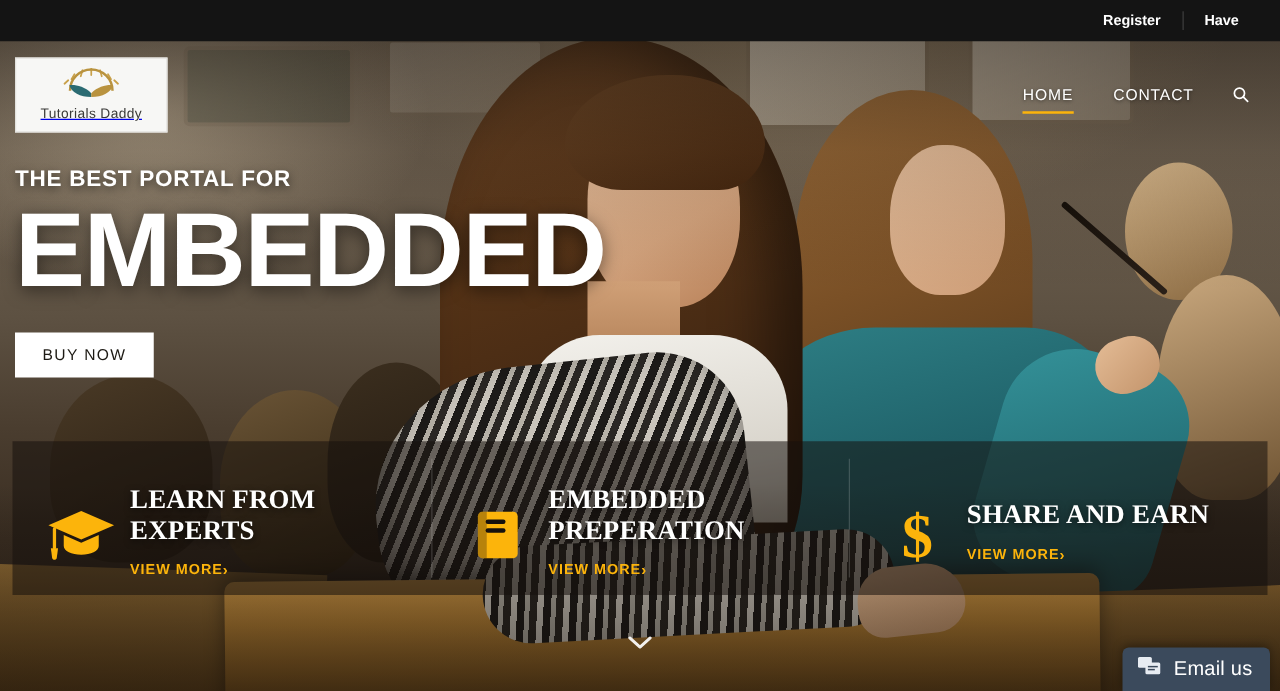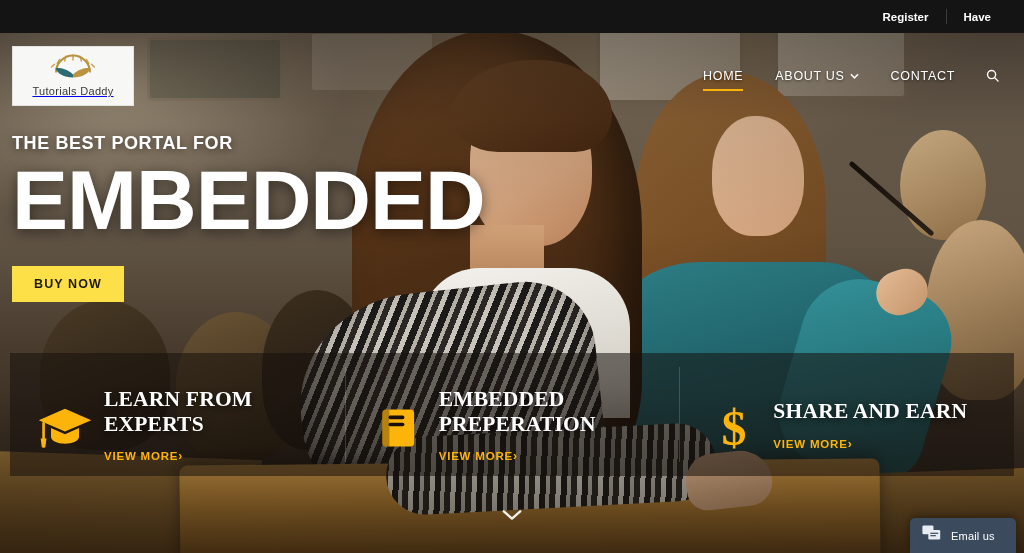--- a/index.html
+++ b/index.html
@@ -222,22 +222,22 @@
     text-shadow: 0 2px 8px rgba(0,0,0,.55);
     line-height: 1;
   }
   .hero-title {
     color: #ffffff; font-size: 84px; font-weight: bold; letter-spacing: -1px;
     line-height: 1.02; margin-top: 6px;
     text-shadow: 0 3px 14px rgba(0,0,0,.5);
   }
   .buy-btn {
     display: inline-block; margin-top: 22px;
-    background: #fde047; color: #1d1a14;
-    font-size: 12.5px; font-weight: bold; letter-spacing: 1.1px;
+    background: #ffffff; color: #1d1a14;
+    font-size: 12.5px; font-weight: normal; letter-spacing: 1.1px;
     padding: 11px 22px; border: none; cursor: pointer;
     text-decoration: none;
   }
 
   
   .features {
     position: absolute; left: 10px; top: 353px; width: 1004px; height: 123px;
     background: rgba(22,17,13,.55);
     display: flex; align-items: stretch;
     z-index: 30;
@@ -277,21 +277,21 @@
   .email-widget {
     position: absolute; right: 8px; bottom: 0; z-index: 50;
     background: #3b4a5c; color: #ffffff;
     height: 35px; min-width: 106px;
     display: flex; align-items: center; gap: 10px;
     padding: 0 14px 0 12px;
     border-radius: 5px 5px 0 0;
     box-shadow: 0 -2px 8px rgba(0,0,0,.35);
     cursor: pointer;
   }
-  .email-widget .ew-label { font-size: 11px; letter-spacing: .2px; }
+  .email-widget .ew-label { font-size: 16px; letter-spacing: .2px; }
 </style>
 </head>
 <body>
 
 <div class="page">
 
   <div class="hero-photo">
     <div class="wall-warm"></div>
     <div class="board b3"></div>
     <div class="board b4"></div>
@@ -357,28 +357,20 @@
         </svg>
       </span>
       <span class="logo-text">Tutorials Daddy</span>
     </a>
 
     <nav class="nav">
       <a class="nav-item active" href="#">
         <span>HOME</span>
       </a>
       <a class="nav-item" href="#">
-        <span>ABOUT US</span>
-        <span class="caret">
-          <svg width="9" height="6" viewBox="0 0 10 6" fill="none" stroke="currentColor" stroke-width="1.7">
-              <path d="M1 1l4 4 4-4"></path>
-            </svg>
-        </span>
-      </a>
-      <a class="nav-item" href="#">
         <span>CONTACT</span>
       </a>
       <span class="nav-search">
         <svg width="15" height="15" viewBox="0 0 24 24" fill="none" stroke="currentColor" stroke-width="2.2" stroke-linecap="round">
           <circle cx="10.5" cy="10.5" r="6.5"></circle>
             <line x1="15.6" y1="15.6" x2="21" y2="21"></line>
         </svg>
       </span>
     </nav>
   </div>

